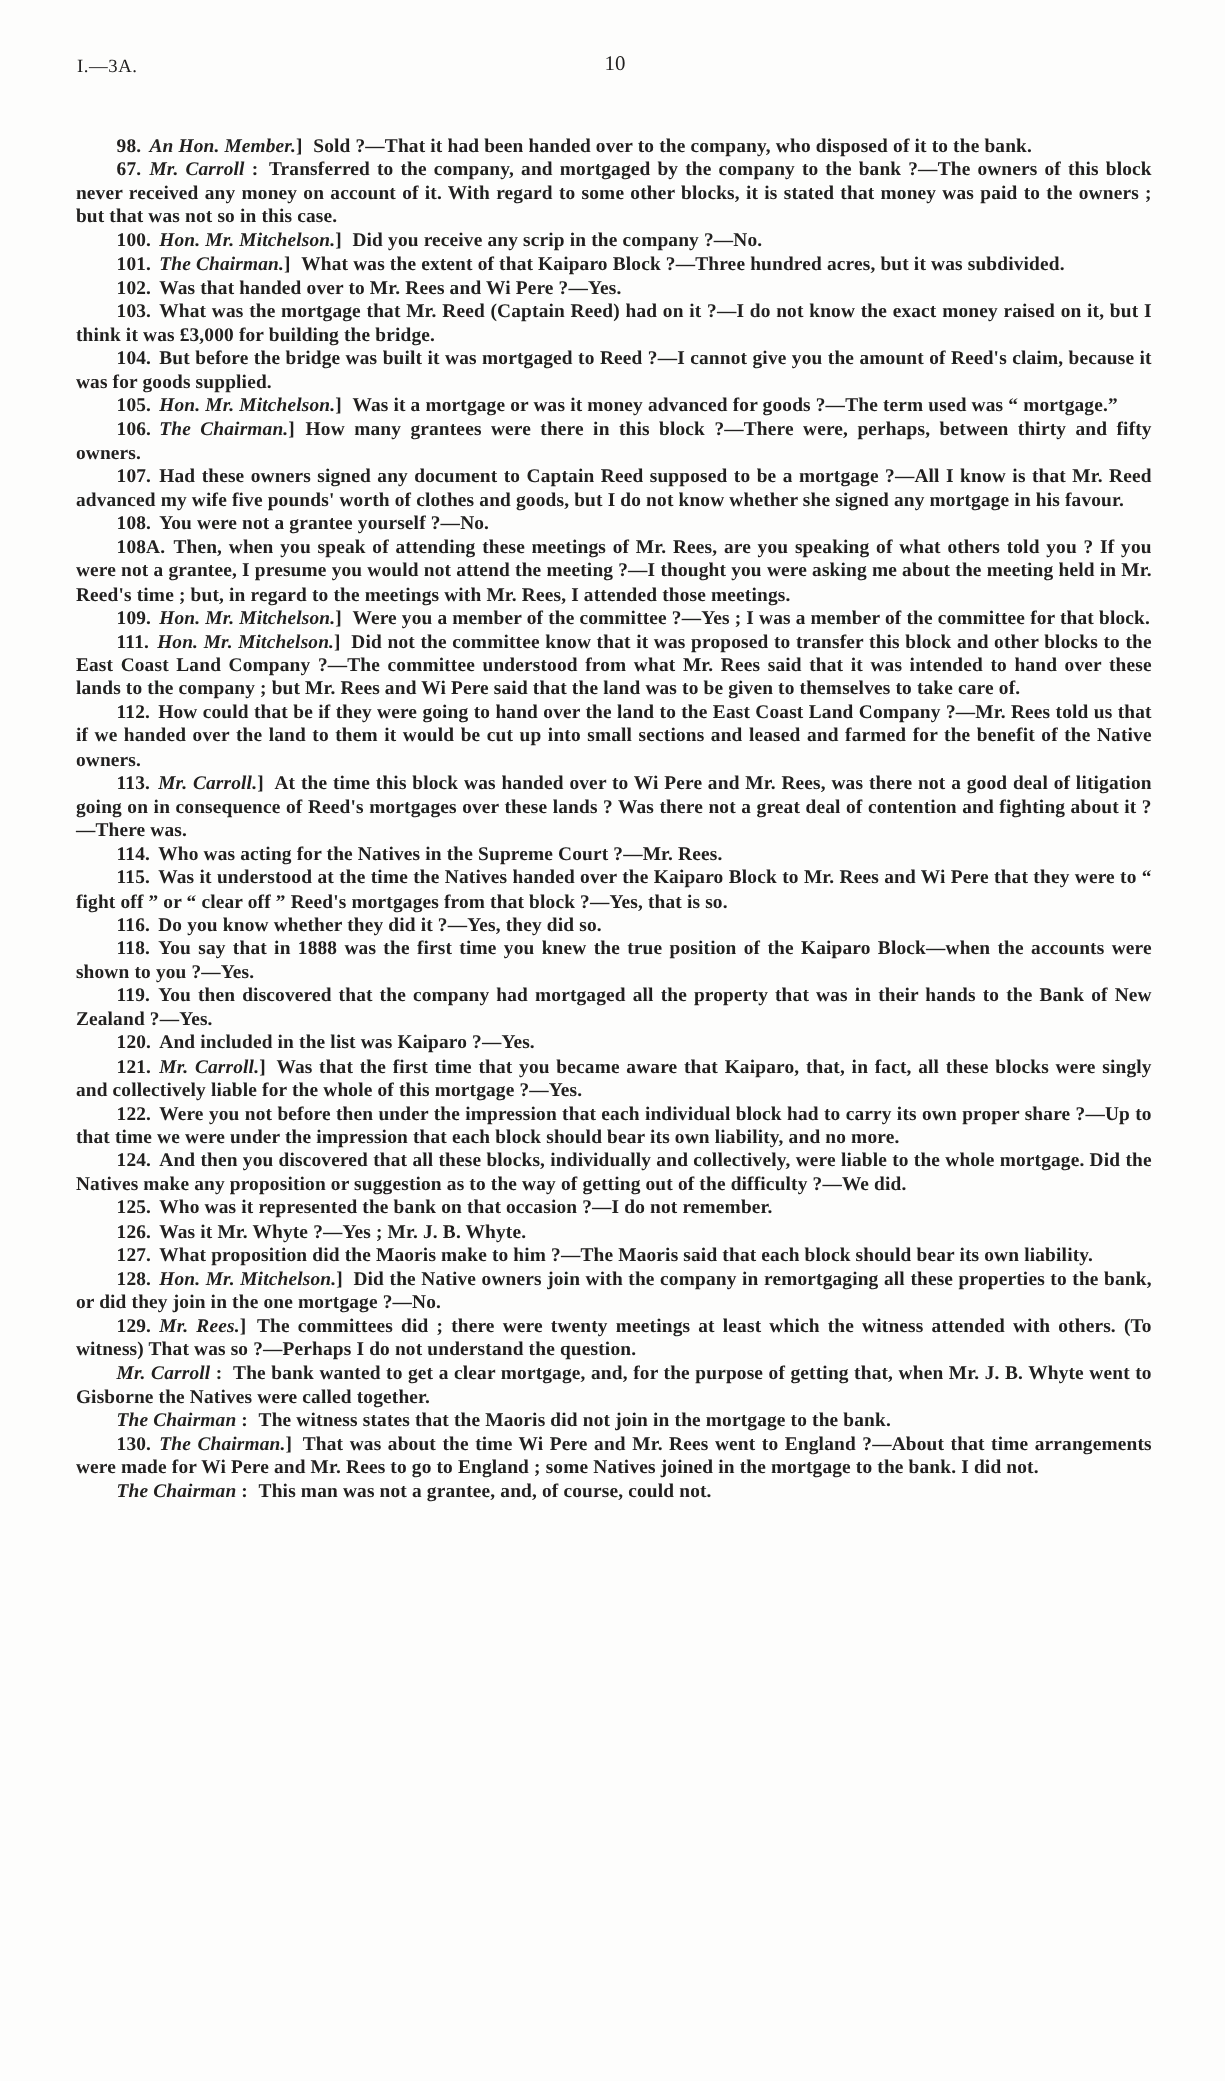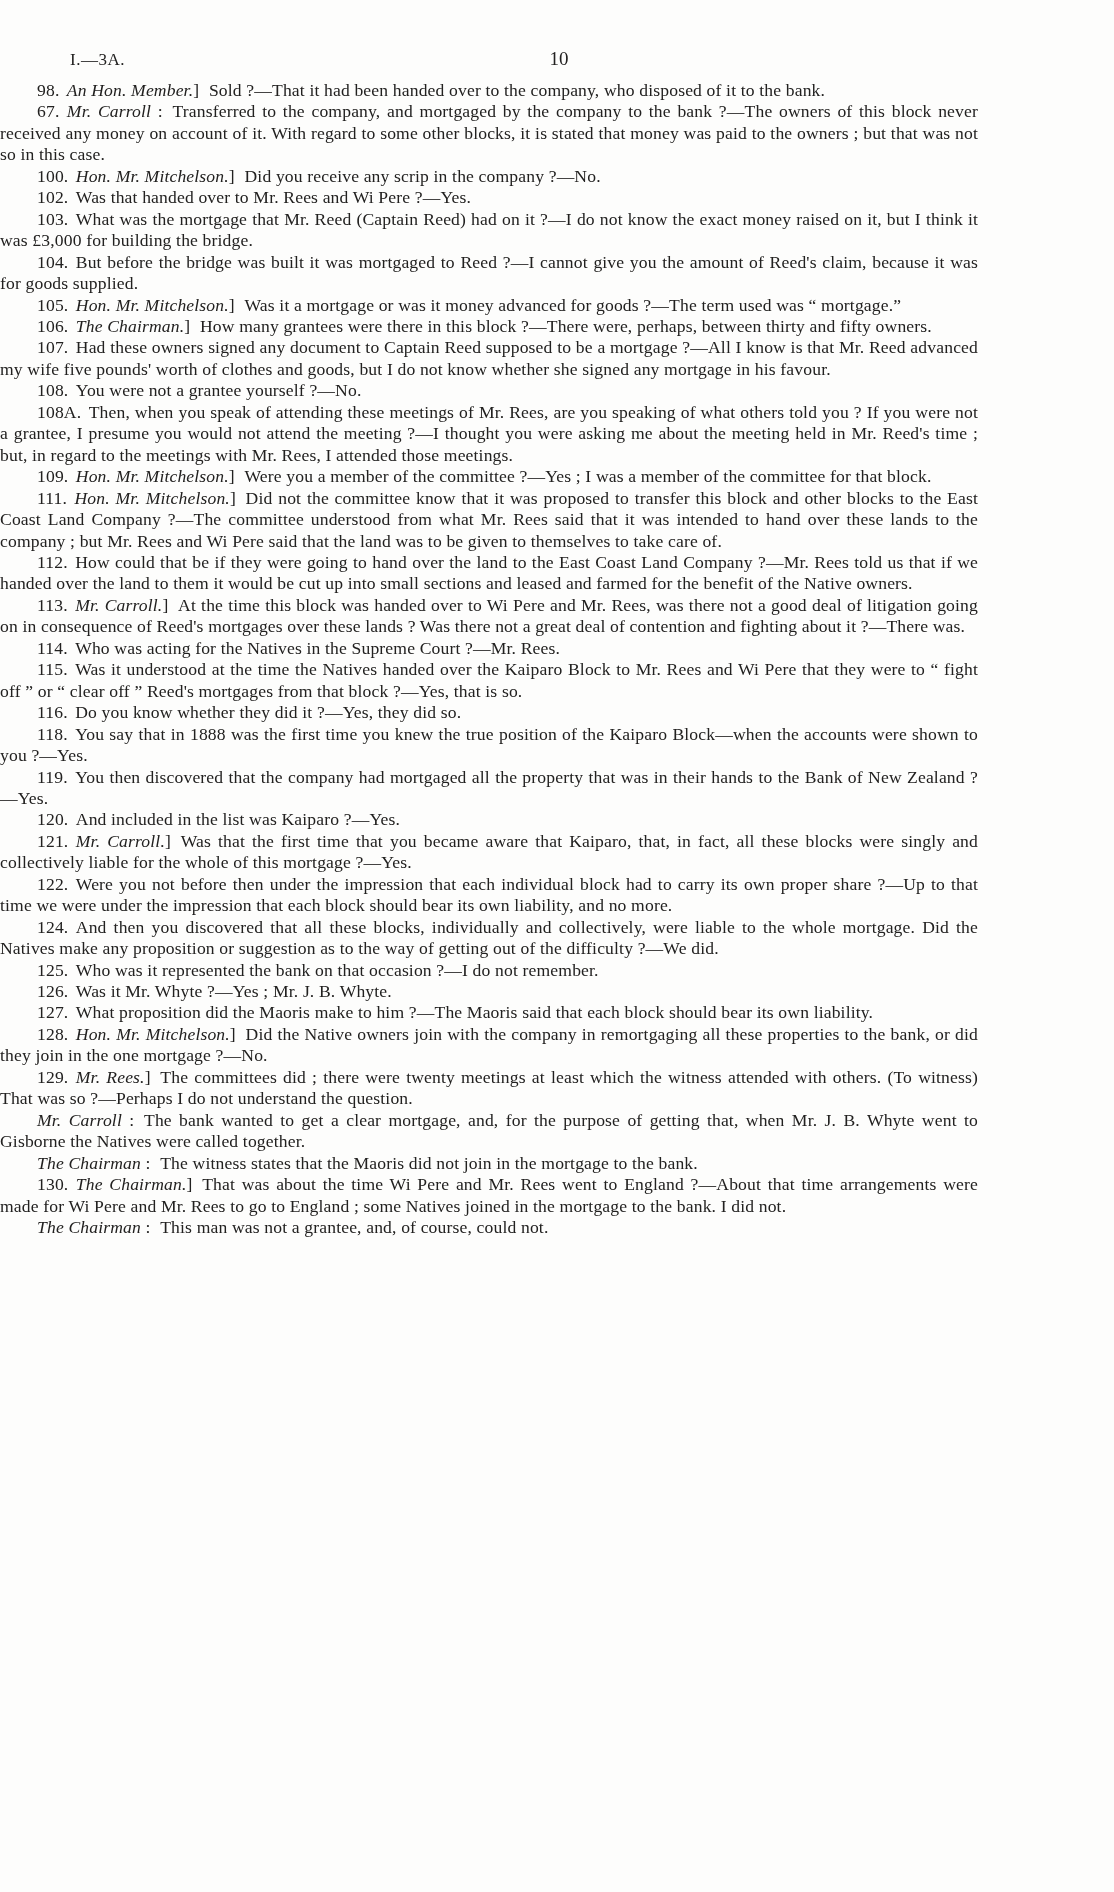--- a/index.html
+++ b/index.html
@@ -11,46 +11,48 @@
     position: relative;
     width: 1114px;
     height: 1892px;
     background: #fdfdfc;
     font-family: "Liberation Serif", "DejaVu Serif", serif;
     color: #222120;
     overflow: hidden;
   }
   .page-header {
     position: relative;
-    padding-top: 28px;
+    padding-top: 70px;
     height: 28px;
   }
   .report-ref {
     position: absolute;
     left: 70px;
     top: 50px;
     font-size: 17px;
     letter-spacing: 0.5px;
   }
   .page-number {
     position: absolute;
     left: 0;
     right: 40px;
     top: 48px;
     text-align: center;
     font-size: 19px;
     margin-left: 44px;
   }
   .content {
+    margin-left: 69px;
     margin-top: 24px;
     width: 978px;
     text-align: justify;
     font-size: 17.6px;
     line-height: 21.45px;
     letter-spacing: 0.15px;
+    font-weight: bold;
   }
   p.para {
     margin: 0;
     text-indent: 37px;
   }
   .pnum {
     margin-right: 0.42em;
   }
   .speaker {
     font-style: italic;
@@ -64,20 +66,21 @@
 
 <div class="page">
   <div class="page-header">
     <span class="report-ref">I.—3A.</span>
     <span class="page-number">10</span>
   </div>
   <div class="content" id="transcript">
       <p class="para"><span class="pnum">98.</span><span class="speaker">An Hon. Member.</span><span class="psep">]</span><span>Sold ?—That it had been handed over to the company, who disposed of it to the bank.</span></p>
       <p class="para"><span class="pnum">67.</span><span class="speaker">Mr. Carroll</span><span class="psep"> :</span><span>Transferred to the company, and mortgaged by the company to the bank ?—The owners of this block never received any money on account of it. With regard to some other blocks, it is stated that money was paid to the owners ; but that was not so in this case.</span></p>
       <p class="para"><span class="pnum">100.</span><span class="speaker">Hon. Mr. Mitchelson.</span><span class="psep">]</span><span>Did you receive any scrip in the company ?—No.</span></p>
+      <p class="para"><span class="pnum">101.</span><span class="speaker">The Chairman.</span><span class="psep">]</span><span>What was the extent of that Kaiparo Block ?—Three hundred acres, but it was subdivided.</span></p>
       <p class="para"><span class="pnum">102.</span><span>Was that handed over to Mr. Rees and Wi Pere ?—Yes.</span></p>
       <p class="para"><span class="pnum">103.</span><span>What was the mortgage that Mr. Reed (Captain Reed) had on it ?—I do not know the exact money raised on it, but I think it was £3,000 for building the bridge.</span></p>
       <p class="para"><span class="pnum">104.</span><span>But before the bridge was built it was mortgaged to Reed ?—I cannot give you the amount of Reed's claim, because it was for goods supplied.</span></p>
       <p class="para"><span class="pnum">105.</span><span class="speaker">Hon. Mr. Mitchelson.</span><span class="psep">]</span><span>Was it a mortgage or was it money advanced for goods ?—The term used was “ mortgage.”</span></p>
       <p class="para"><span class="pnum">106.</span><span class="speaker">The Chairman.</span><span class="psep">]</span><span>How many grantees were there in this block ?—There were, perhaps, between thirty and fifty owners.</span></p>
       <p class="para"><span class="pnum">107.</span><span>Had these owners signed any document to Captain Reed supposed to be a mortgage ?—All I know is that Mr. Reed advanced my wife five pounds' worth of clothes and goods, but I do not know whether she signed any mortgage in his favour.</span></p>
       <p class="para"><span class="pnum">108.</span><span>You were not a grantee yourself ?—No.</span></p>
       <p class="para"><span class="pnum">108A.</span><span>Then, when you speak of attending these meetings of Mr. Rees, are you speaking of what others told you ? If you were not a grantee, I presume you would not attend the meeting ?—I thought you were asking me about the meeting held in Mr. Reed's time ; but, in regard to the meetings with Mr. Rees, I attended those meetings.</span></p>
       <p class="para"><span class="pnum">109.</span><span class="speaker">Hon. Mr. Mitchelson.</span><span class="psep">]</span><span>Were you a member of the committee ?—Yes ; I was a member of the committee for that block.</span></p>
       <p class="para"><span class="pnum">111.</span><span class="speaker">Hon. Mr. Mitchelson.</span><span class="psep">]</span><span>Did not the committee know that it was proposed to transfer this block and other blocks to the East Coast Land Company ?—The committee understood from what Mr. Rees said that it was intended to hand over these lands to the company ; but Mr. Rees and Wi Pere said that the land was to be given to themselves to take care of.</span></p>

